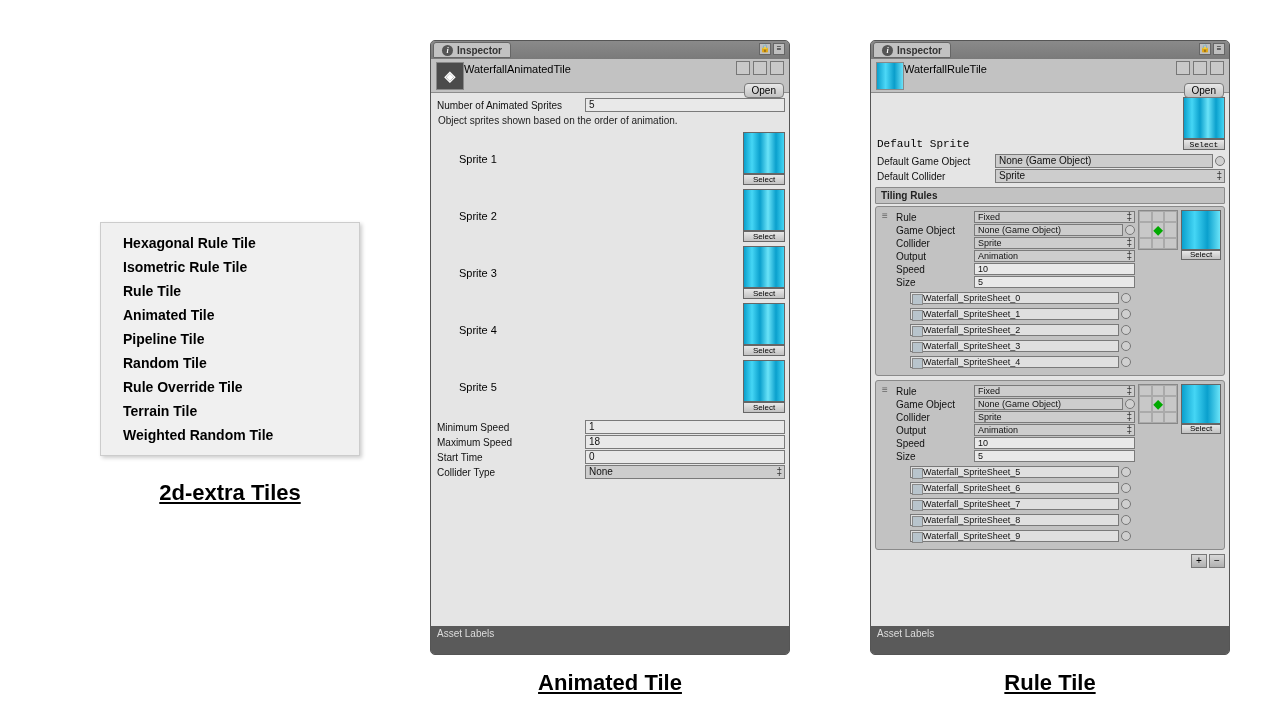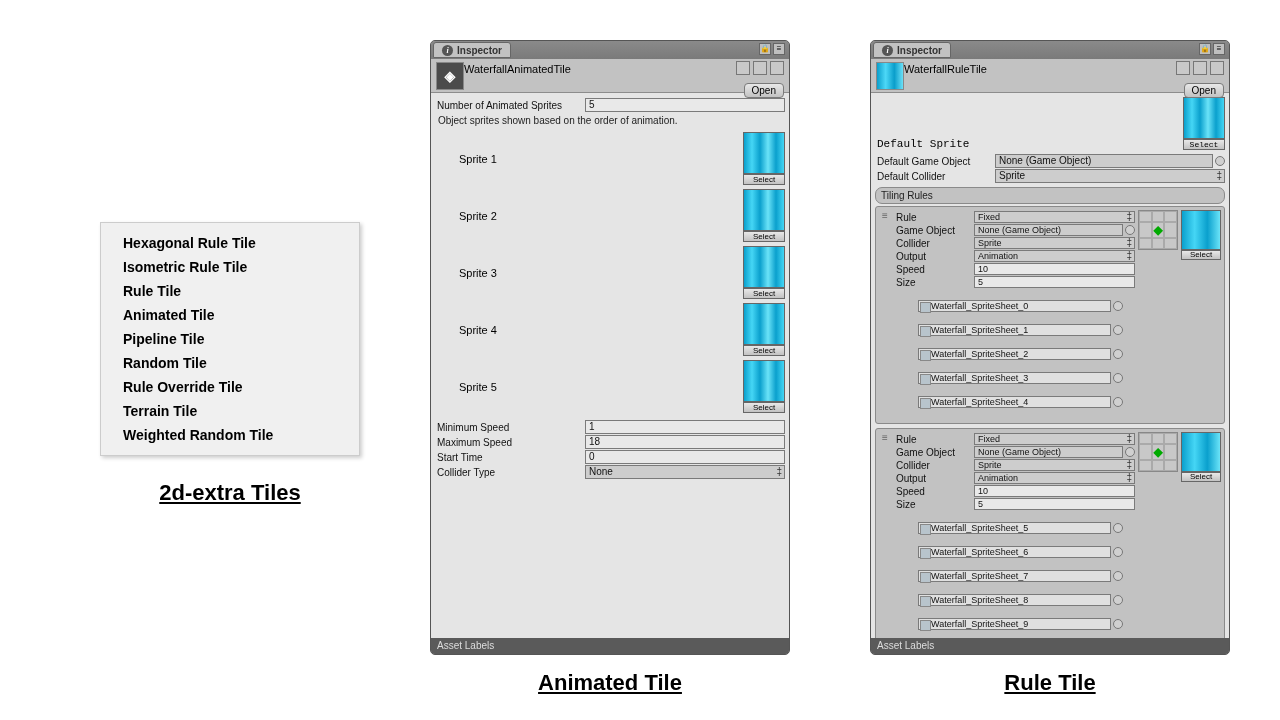--- a/index.html
+++ b/index.html
@@ -147,22 +147,22 @@
     background:linear-gradient(#e8e8e8,#c2c2c2);border:1px solid #666;
   }
 
   
   .default-sprite-area {
     display:flex;justify-content:space-between;align-items:flex-end;
     margin-bottom:4px;
     font-family:Liberation Mono, monospace;
   }
   .section-hdr {
-    background:#c2c2c2;border:1px solid #8a8a8a;border-radius:7px;
-    padding:2px 5px;font-size:10px;font-weight:normal;color:#222;margin:4px 0 2px;
+    background:#c2c2c2;border:1px solid #8a8a8a;border-radius:1px;
+    padding:2px 5px;font-size:10px;font-weight:bold;color:#222;margin:4px 0 2px;
   }
   .rule-block {
     border:1px solid #8a8a8a;border-radius:3px;background:#c2c2c2;
     padding:3px;margin-bottom:4px;
     display:flex;gap:3px;
   }
   .rule-fields { flex:1; }
   .rule-fields .line .lab { width:80px;}
   .rule-fields .fld { font-size:9px;height:12px;line-height:10px;}
   .rule-grid {
@@ -173,30 +173,30 @@
   .rule-grid .ctr { display:flex;align-items:center;justify-content:center;}
   .arrow { color:#0a0;font-size:12px;font-weight:bold;}
   .rule-thumb { width:40px;height:40px;
     background: linear-gradient(90deg,#0aa0cd,#45d6f5,#0aa0cd,#6ae3f8);
     border:1px solid #666;}
   .rule-sel {
     width:40px;height:10px;font-size:8px;text-align:center;line-height:8px;
     background:linear-gradient(#e8e8e8,#c2c2c2);border:1px solid #666;
   }
 
-  .sprite-list .line { margin:12px;}
+  .sprite-list .line { margin:4px;}
   .sprite-list .fld { background:#e0e0e0;font-size:9px;height:12px;padding-left:12px;position:relative;}
   .sprite-list .fld::before {
     content:"";position:absolute;left:1px;top:1px;width:9px;height:9px;
     background:#b8c4cc;border:1px solid #888;
   }
   .handle { color:#666;font-size:10px;width:12px;text-align:center;}
 
   .bottom-bar {
-    background:#5a5a5a;height:16px;color:#ddd;font-size:10px;
+    background:#5a5a5a;height:28px;color:#ddd;font-size:10px;
     padding:2px 6px;
   }
 
   .add-minus { display:flex;justify-content:flex-end;gap:2px;margin-top:2px;}
   .pm {
     width:16px;height:14px;background:linear-gradient(#d8d8d8,#b0b0b0);
     border:1px solid #777;text-align:center;line-height:12px;font-size:10px;
   }
 </style>
 </head>

